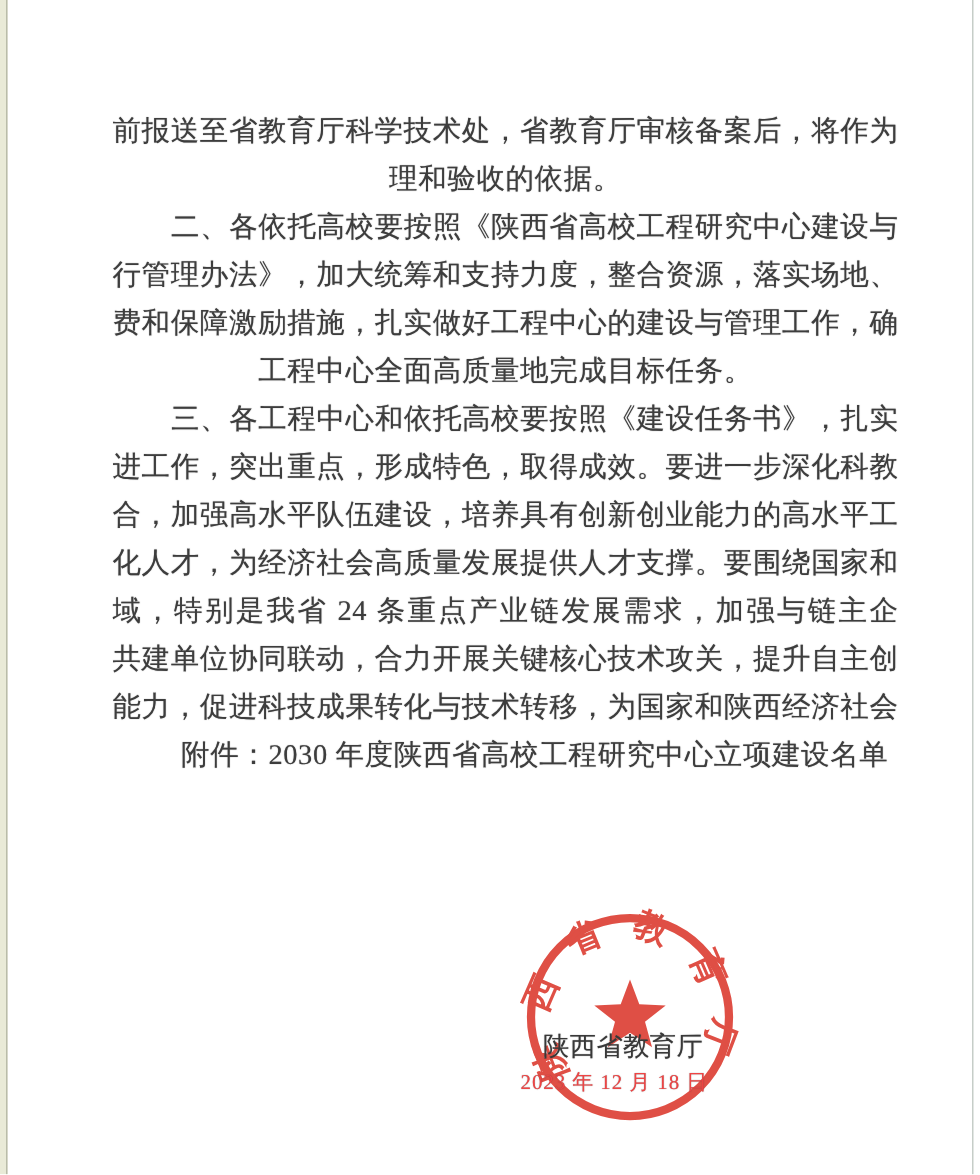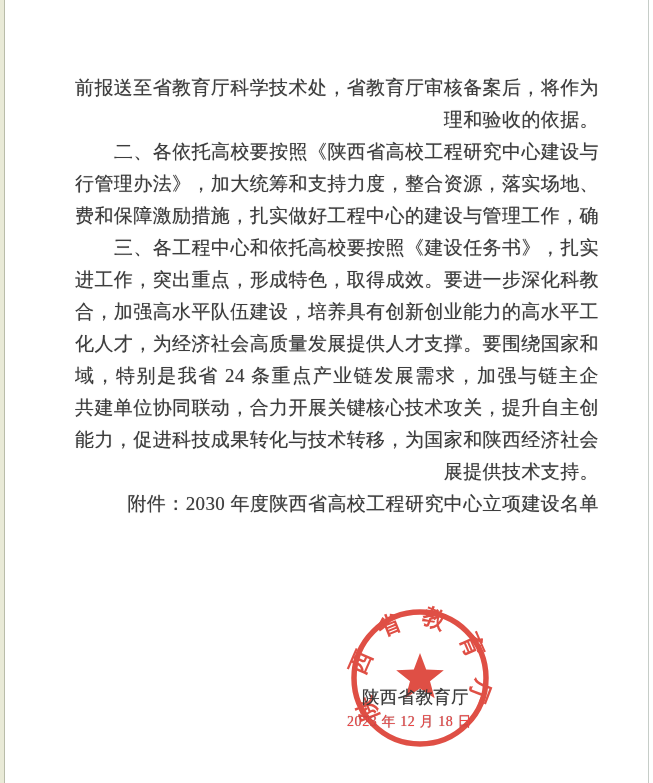--- a/index.html
+++ b/index.html
@@ -37,21 +37,21 @@
     width: 524px;
     color: #3d3d3d;
     font-size: 19px;
     letter-spacing: 0.4px;
     text-shadow: 0 0 0.7px rgba(70,70,70,0.65);
   }
   .line {
     height: 32px;
     line-height: 32px;
     white-space: nowrap;
-    text-align: right;
+    text-align: center;
   }
   .line.justify {
     white-space: normal;
     text-align: justify;
     text-align-last: justify;
     text-justify: inter-character;
     overflow: hidden;
   }
   .line.indent {
     padding-left: 39px;
@@ -101,28 +101,28 @@
 
   <div class="edge-strip"></div>
   <div class="right-edge-line"></div>
 
   <div class="body-text" id="lines-container">
       <div class="line justify">前报送至省教育厅科学技术处，省教育厅审核备案后，将作为管</div>
       <div class="line">理和验收的依据。</div>
       <div class="line indent justify">二、各依托高校要按照《陕西省高校工程研究中心建设与运</div>
       <div class="line justify">行管理办法》，加大统筹和支持力度，整合资源，落实场地、经</div>
       <div class="line justify">费和保障激励措施，扎实做好工程中心的建设与管理工作，确保</div>
+      <div class="line">工程中心全面高质量地完成目标任务。</div>
       <div class="line indent justify">三、各工程中心和依托高校要按照《建设任务书》，扎实推</div>
       <div class="line justify">进工作，突出重点，形成特色，取得成效。要进一步深化科教融</div>
       <div class="line justify">合，加强高水平队伍建设，培养具有创新创业能力的高水平工程</div>
       <div class="line justify">化人才，为经济社会高质量发展提供人才支撑。要围绕国家和区</div>
       <div class="line justify">域，特别是我省 24 条重点产业链发展需求，加强与链主企业、</div>
       <div class="line justify">共建单位协同联动，合力开展关键核心技术攻关，提升自主创新</div>
       <div class="line justify">能力，促进科技成果转化与技术转移，为国家和陕西经济社会发</div>
-      <div class="line">展提供技术支持。</div>
       <div class="line indent">附件：2030 年度陕西省高校工程研究中心立项建设名单</div>
     </div>
 
   <svg class="seal-svg" viewBox="0 0 200 195" aria-hidden="true">
     <circle cx="100" cy="90" r="66" fill="none" stroke="#dd4136" stroke-width="5.5"></circle>
     <polygon fill="#dd4136" points="100,65 106.2,81.5 123.8,82.3 110,93.2 114.7,110.2 100,100.5 85.3,110.2 90,93.2 76.2,82.3 93.8,81.5"></polygon>
     <path id="sealArc" d="M 56.6 120.4 A 53 53 0 1 1 143.4 120.4" fill="none"></path>
     <text class="seal-arc-text" fill="#dd4136">
       <textPath href="#sealArc" startOffset="50%" text-anchor="middle">陕西省教育厅</textPath>
     </text>

